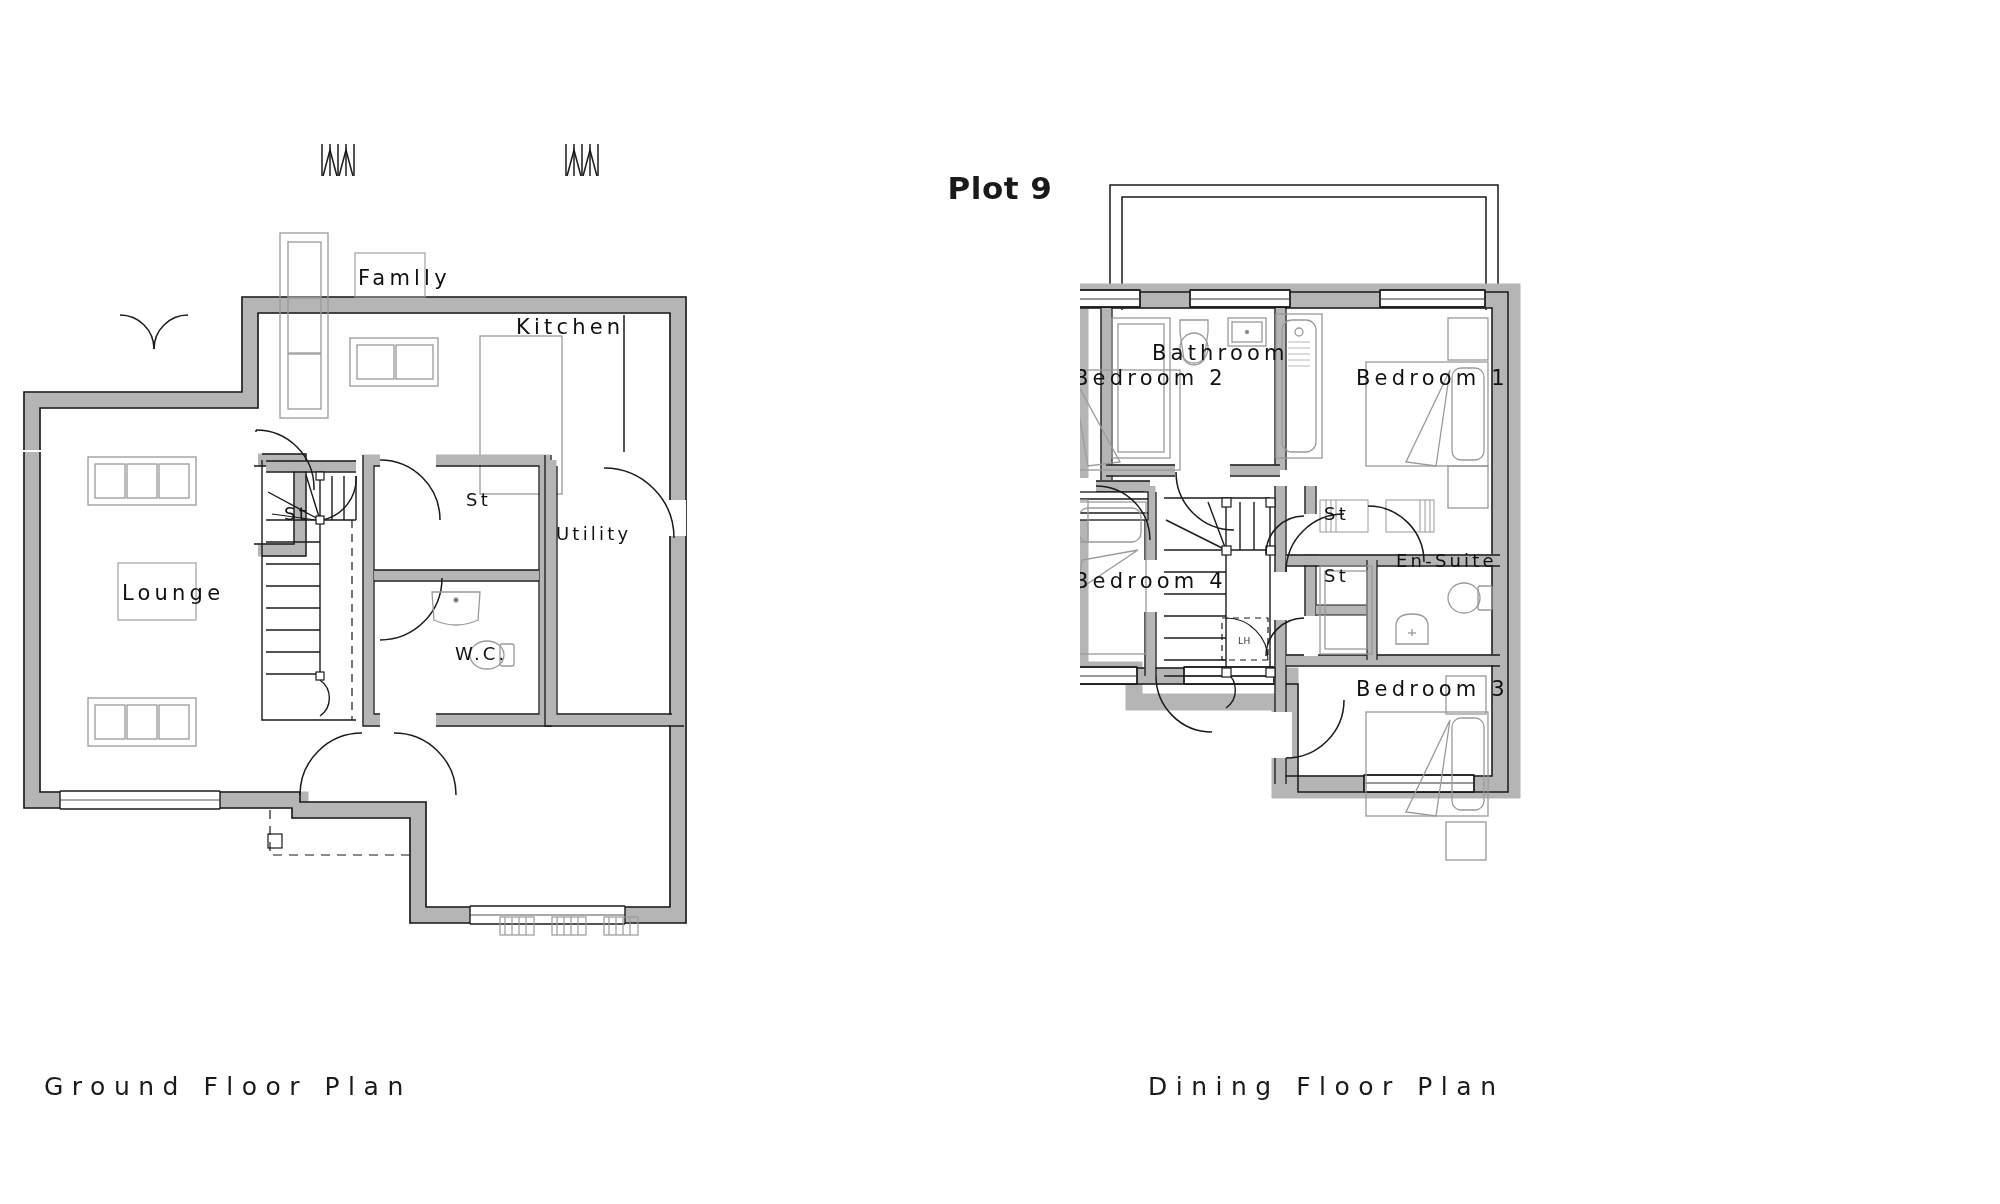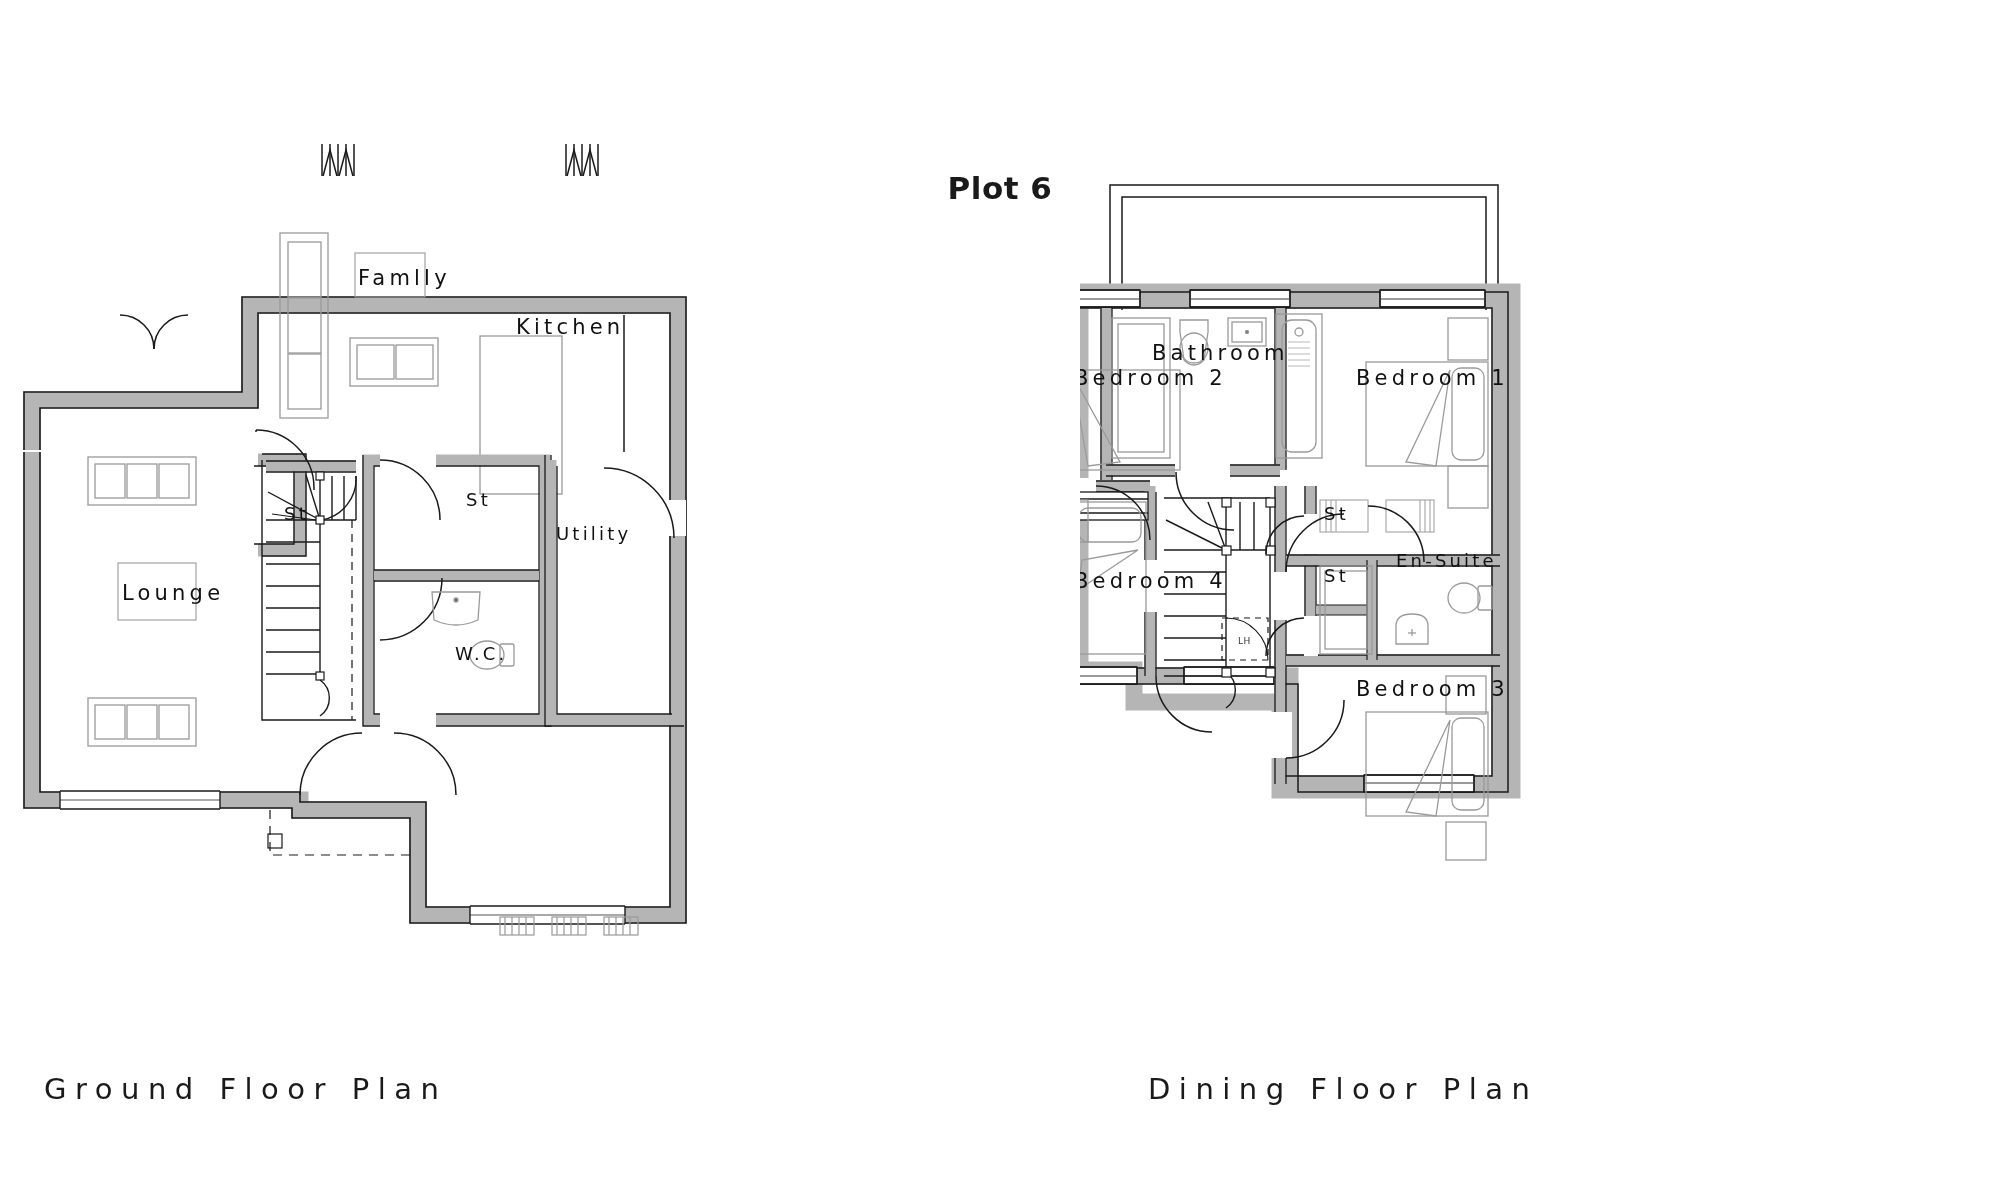--- a/index.html
+++ b/index.html
@@ -28,21 +28,21 @@
     text-align: center;
     font-family: "DejaVu Sans", sans-serif;
     font-weight: bold;
     font-size: 31px;
     color: #1a1a1a;
     letter-spacing: 0.5px;
   }
   .caption {
     position: absolute;
     font-family: "DejaVu Sans", sans-serif;
-    font-size: 29px;
+    font-size: 25px;
     color: #1a1a1a;
     letter-spacing: 8.5px;
     white-space: nowrap;
   }
   #ground-caption { left: 44px; top: 1072px; }
   #first-caption  { left: 1148px; top: 1072px; }
 
   svg { display: block; }
   .drawing {
     position: absolute;
@@ -67,21 +67,21 @@
     font-size: 9px;
     letter-spacing: 0.5px;
     fill: #333333;
   }
 </style>
 </head>
 <body>
 
 <div class="page">
 
-  <div class="plan-title">Plot 6</div>
+  <div class="plan-title">Plot 9</div>
 
   <div class="drawing" id="ground-drawing">
   <svg width="900" height="820" viewBox="0 0 900 820" xmlns="http://www.w3.org/2000/svg">
 
     <g>
 
       <path d="M 32,280 L 32,680 L 300,680 L 300,690 L 418,690 L 418,795
                L 678,795 L 678,185 L 250,185 L 250,280 Z" fill="none" stroke="#b5b5b5" stroke-width="17"></path>
 
       <path d="M 40,288 L 40,672 L 300,672 L 300,682 L 426,682 L 426,787

